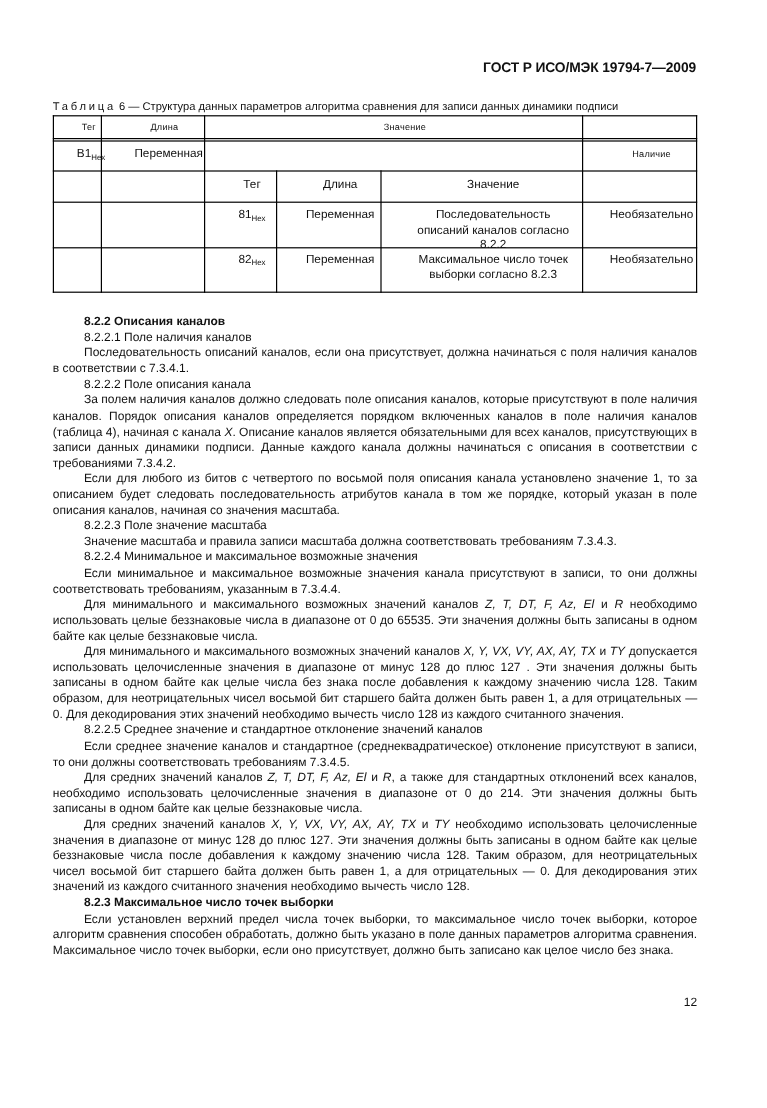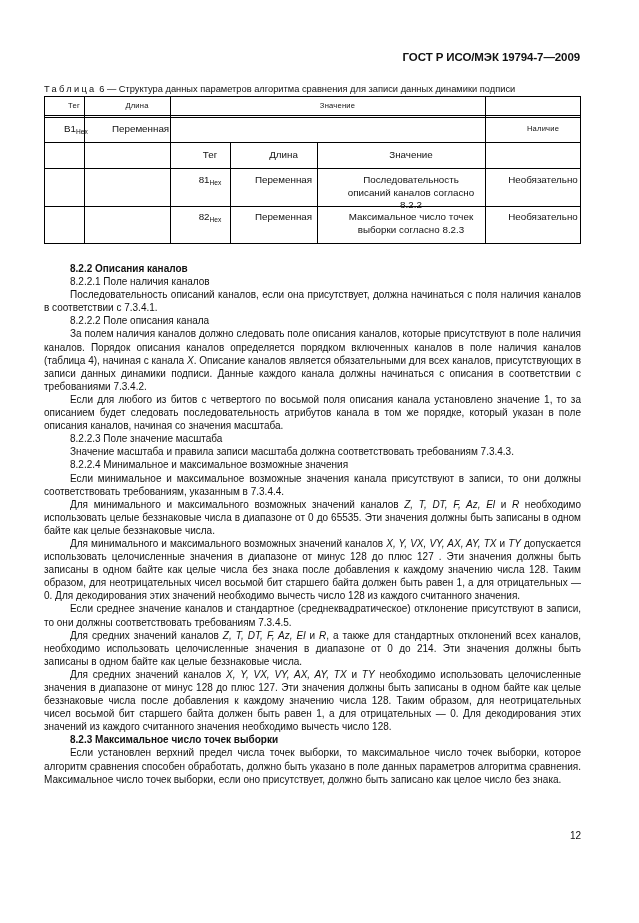--- a/index.html
+++ b/index.html
@@ -99,20 +99,21 @@
   <p>Последовательность описаний каналов, если она присутствует, должна начинаться с поля наличия каналов в соответствии с 7.3.4.1.</p>
   <p>8.2.2.2 Поле описания канала</p>
   <p><span>За полем наличия каналов должно следовать поле описания каналов, которые присутствуют в поле наличия каналов. Порядок описания каналов определяется порядком включенных каналов в поле наличия каналов (таблица 4), начиная с канала </span><i>X</i><span>. Описание каналов является обязательными для всех каналов, присутствующих в записи данных динамики подписи. Данные каждого канала должны начинаться с описания в соответствии с требованиями 7.3.4.2.</span></p>
   <p>Если для любого из битов с четвертого по восьмой поля описания канала установлено значение 1, то за описанием будет следовать последовательность атрибутов канала в том же порядке, который указан в поле описания каналов, начиная со значения масштаба.</p>
   <p>8.2.2.3 Поле значение масштаба</p>
   <p>Значение масштаба и правила записи масштаба должна соответствовать требованиям 7.3.4.3.</p>
   <p>8.2.2.4 Минимальное и максимальное возможные значения</p>
   <p>Если минимальное и максимальное возможные значения канала присутствуют в записи, то они должны соответствовать требованиям, указанным в 7.3.4.4.</p>
   <p><span>Для минимального и максимального возможных значений каналов </span><i>Z, T, DT, F, Az, El</i><span> и </span><i>R</i><span> необходимо использовать целые беззнаковые числа в диапазоне от 0 до 65535. Эти значения должны быть записаны в одном байте как целые беззнаковые числа.</span></p>
   <p><span>Для минимального и максимального возможных значений каналов </span><i>X, Y, VX, VY, AX, AY, TX</i><span> и </span><i>TY</i><span> допускается использовать целочисленные значения в диапазоне от минус 128 до плюс 127 . Эти значения должны быть записаны в одном байте как целые числа без знака после добавления к каждому значению числа 128. Таким образом, для неотрицательных чисел восьмой бит старшего байта должен быть равен 1, а для отрицательных — 0. Для декодирования этих значений необходимо вычесть число 128 из каждого считанного значения.</span></p>
+  <p>8.2.2.5 Среднее значение и стандартное отклонение значений каналов</p>
   <p>Если среднее значение каналов и стандартное (среднеквадратическое) отклонение присутствуют в записи, то они должны соответствовать требованиям 7.3.4.5.</p>
   <p><span>Для средних значений каналов </span><i>Z, T, DT, F, Az, El</i><span> и </span><i>R</i><span>, а также для стандартных отклонений всех каналов, необходимо использовать целочисленные значения в диапазоне от 0 до 214. Эти значения должны быть записаны в одном байте как целые беззнаковые числа.</span></p>
   <p><span>Для средних значений каналов </span><i>X, Y, VX, VY, AX, AY, TX</i><span> и </span><i>TY</i><span> необходимо использовать целочисленные значения в диапазоне от минус 128 до плюс 127. Эти значения должны быть записаны в одном байте как целые беззнаковые числа после добавления к каждому значению числа 128. Таким образом, для неотрицательных чисел восьмой бит старшего байта должен быть равен 1, а для отрицательных — 0. Для декодирования этих значений из каждого считанного значения необходимо вычесть число 128.</span></p>
   <p class="head">8.2.3 Максимальное число точек выборки</p>
   <p>Если установлен верхний предел числа точек выборки, то максимальное число точек выборки, которое алгоритм сравнения способен обработать, должно быть указано в поле данных параметров алгоритма сравнения. Максимальное число точек выборки, если оно присутствует, должно быть записано как целое число без знака.</p>
 </div>
 
 <div class="page-number">12</div>
 
 </body></html>

